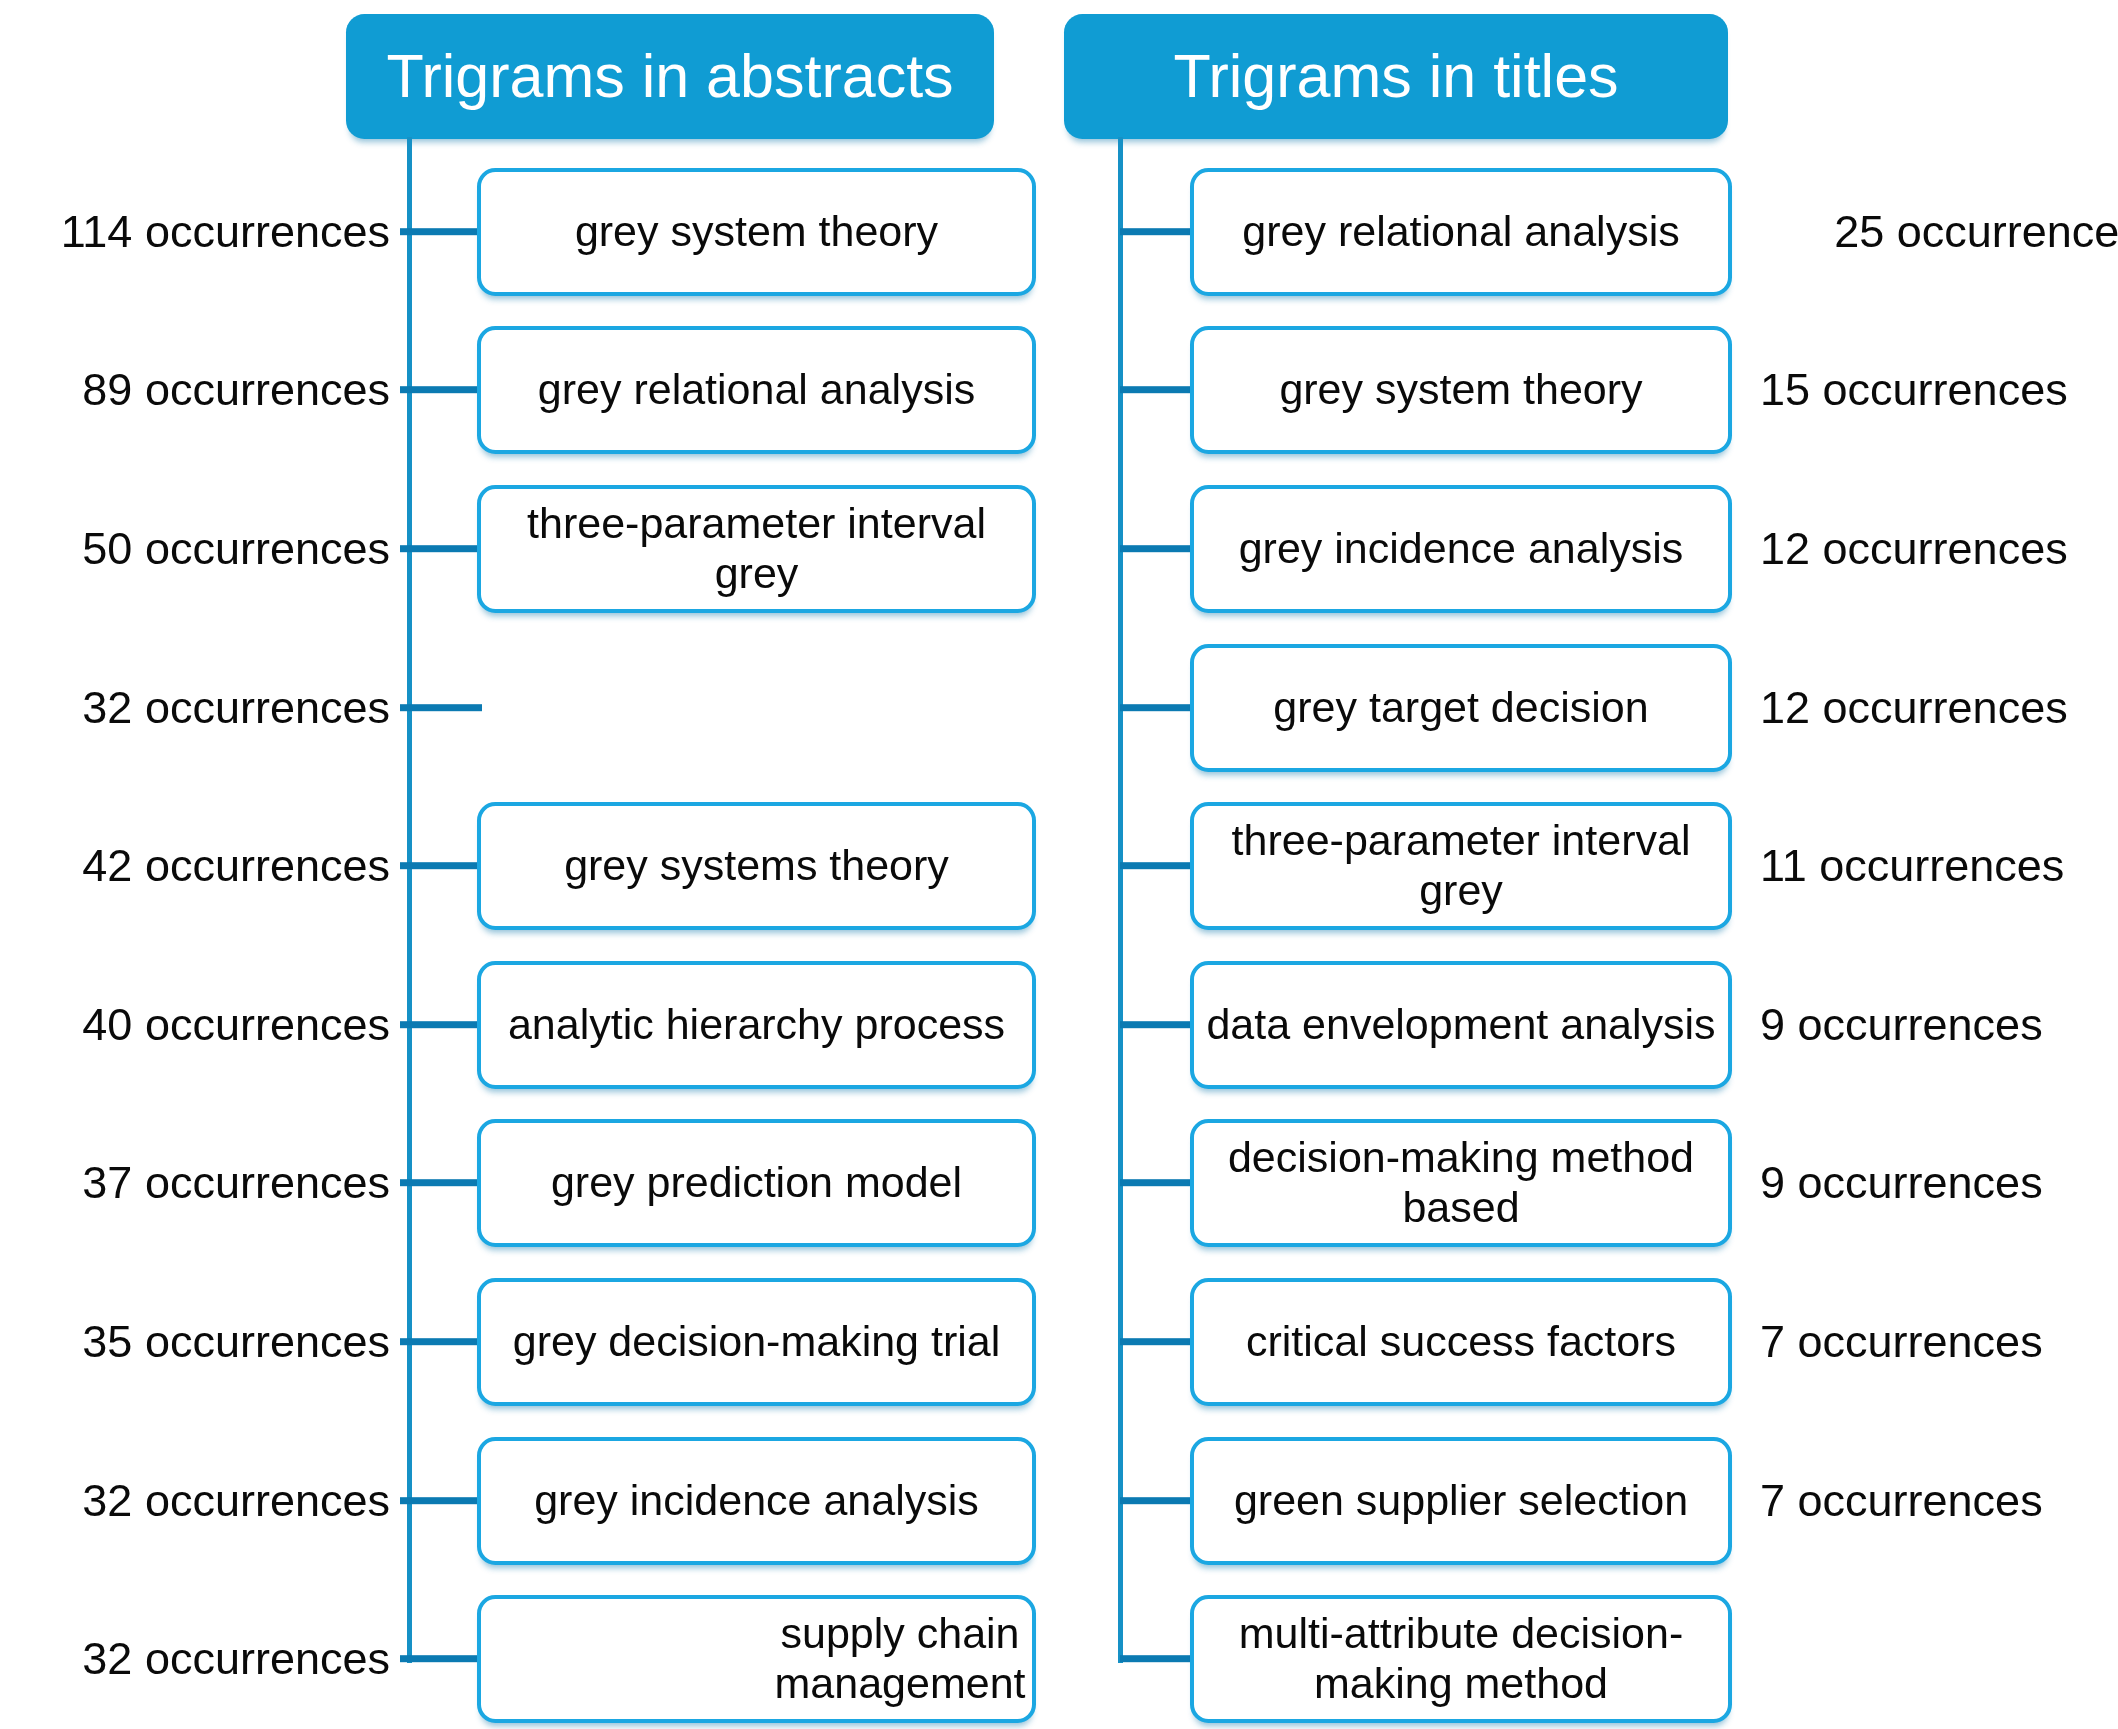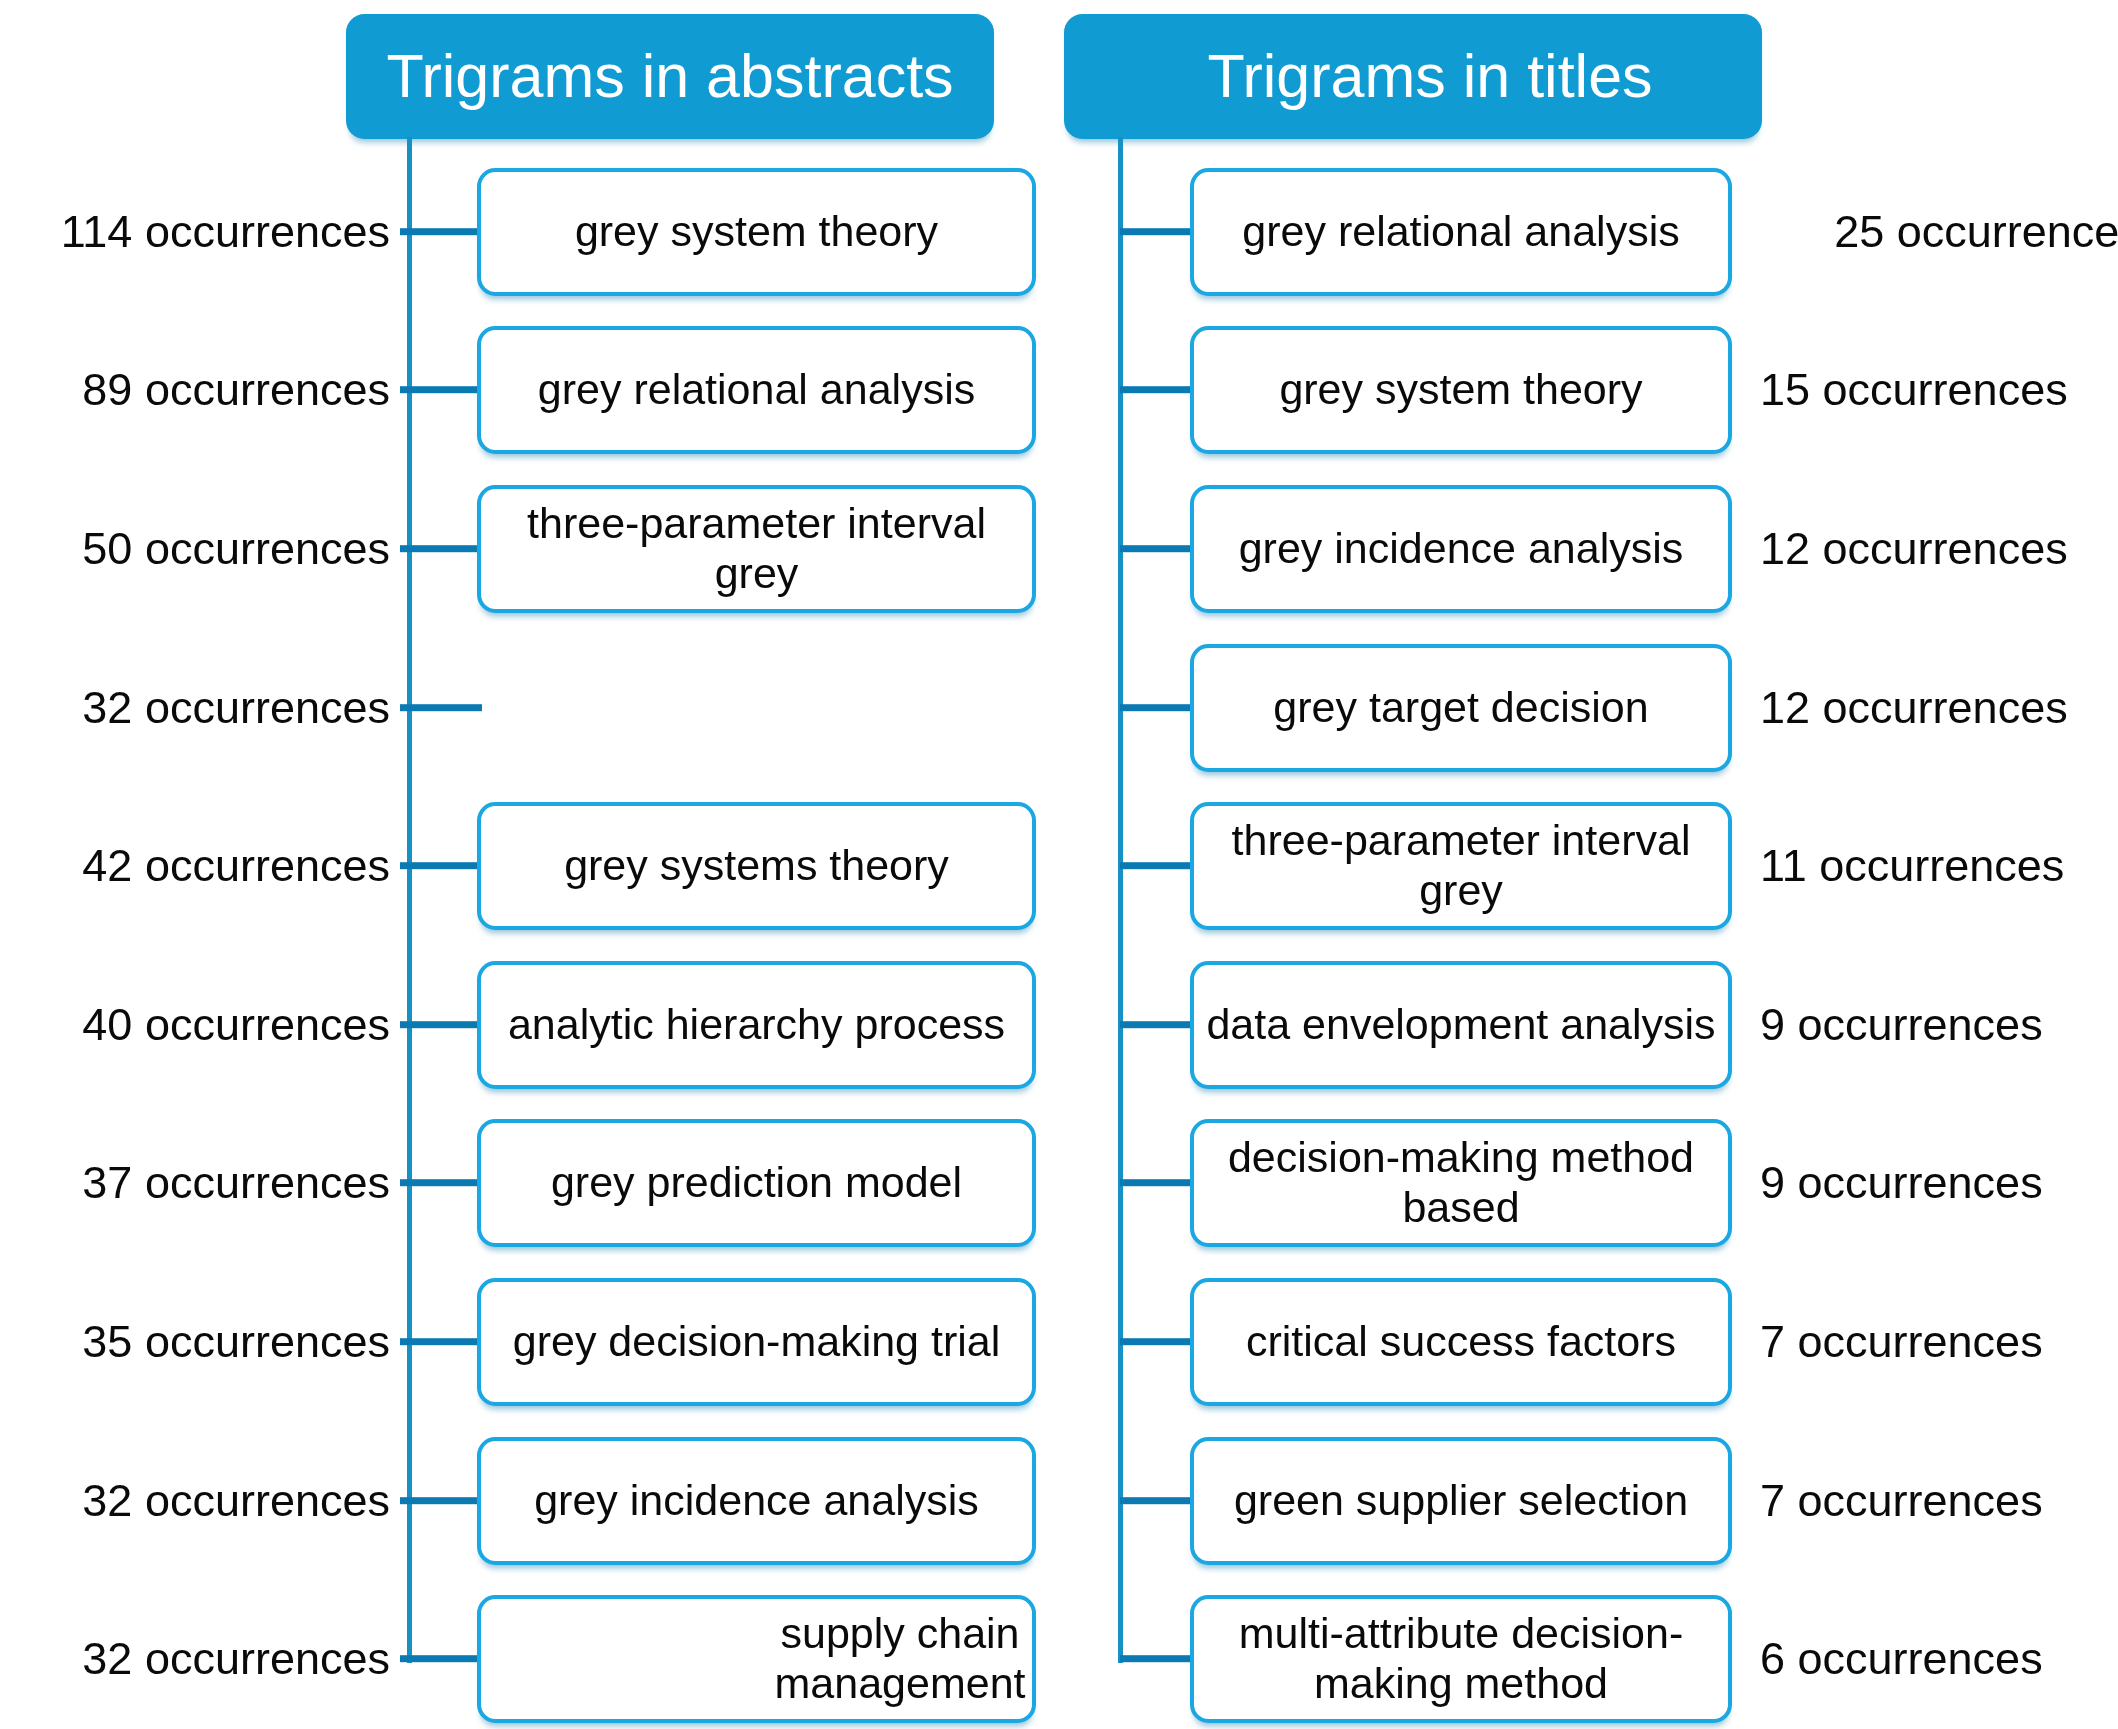--- a/index.html
+++ b/index.html
@@ -60,21 +60,21 @@
     white-space:pre-line;
   }
 </style>
 </head>
 <body>
 
 <div id="stage">
 
   <div class="tree-header" id="left-header" style="left:346px;top:13.6px;width:648px;height:125px;">Trigrams in abstracts</div>
 
-  <div class="tree-header" id="right-header" style="left:1064px;top:13.6px;width:664px;height:125px;padding-left:34px;">Trigrams in titles</div>
+  <div class="tree-header" id="right-header" style="left:1064px;top:13.6px;width:664px;height:125px;">Trigrams in titles</div>
 
   <div class="spine" style="left:407px;top:137px;height:1526px;"></div>
 
   <div class="spine" style="left:1118px;top:137px;height:1526px;"></div>
 
   <div id="rows-root">
       <div class="row" style="top: 152px; height: 159px;">
     <div class="count-label count-left" style="left: 0px; width: 390px; text-align: right;">114 occurrences</div>
     <div class="connector" style="left: 400px; width: 82px;"></div>
     <div class="trigram-box" style="left: 477px; width: 559px;">
@@ -202,21 +202,20 @@
     </div>
   </div>
       <div class="row" style="top: 1421px; height: 159px;">
     <div class="count-label count-right" style="left: 1760px; width: 352px; text-align: left;">7 occurrences</div>
     <div class="connector" style="left: 1120px; width: 75px;"></div>
     <div class="trigram-box" style="left: 1190px; width: 542px;">
       <div class="phrase">green supplier selection</div>
     </div>
   </div>
       <div class="row" style="top: 1579px; height: 159px;">
-    <div class="count-label count-right" style="left: 1760px; width: 352px; text-align: left;">6 occurrences</div>
     <div class="connector" style="left: 1120px; width: 75px;"></div>
     <div class="trigram-box" style="left: 1190px; width: 542px;">
       <div class="phrase">multi-attribute decision-
 making method</div>
     </div>
   </div>
     </div>
 </div>
 
 

